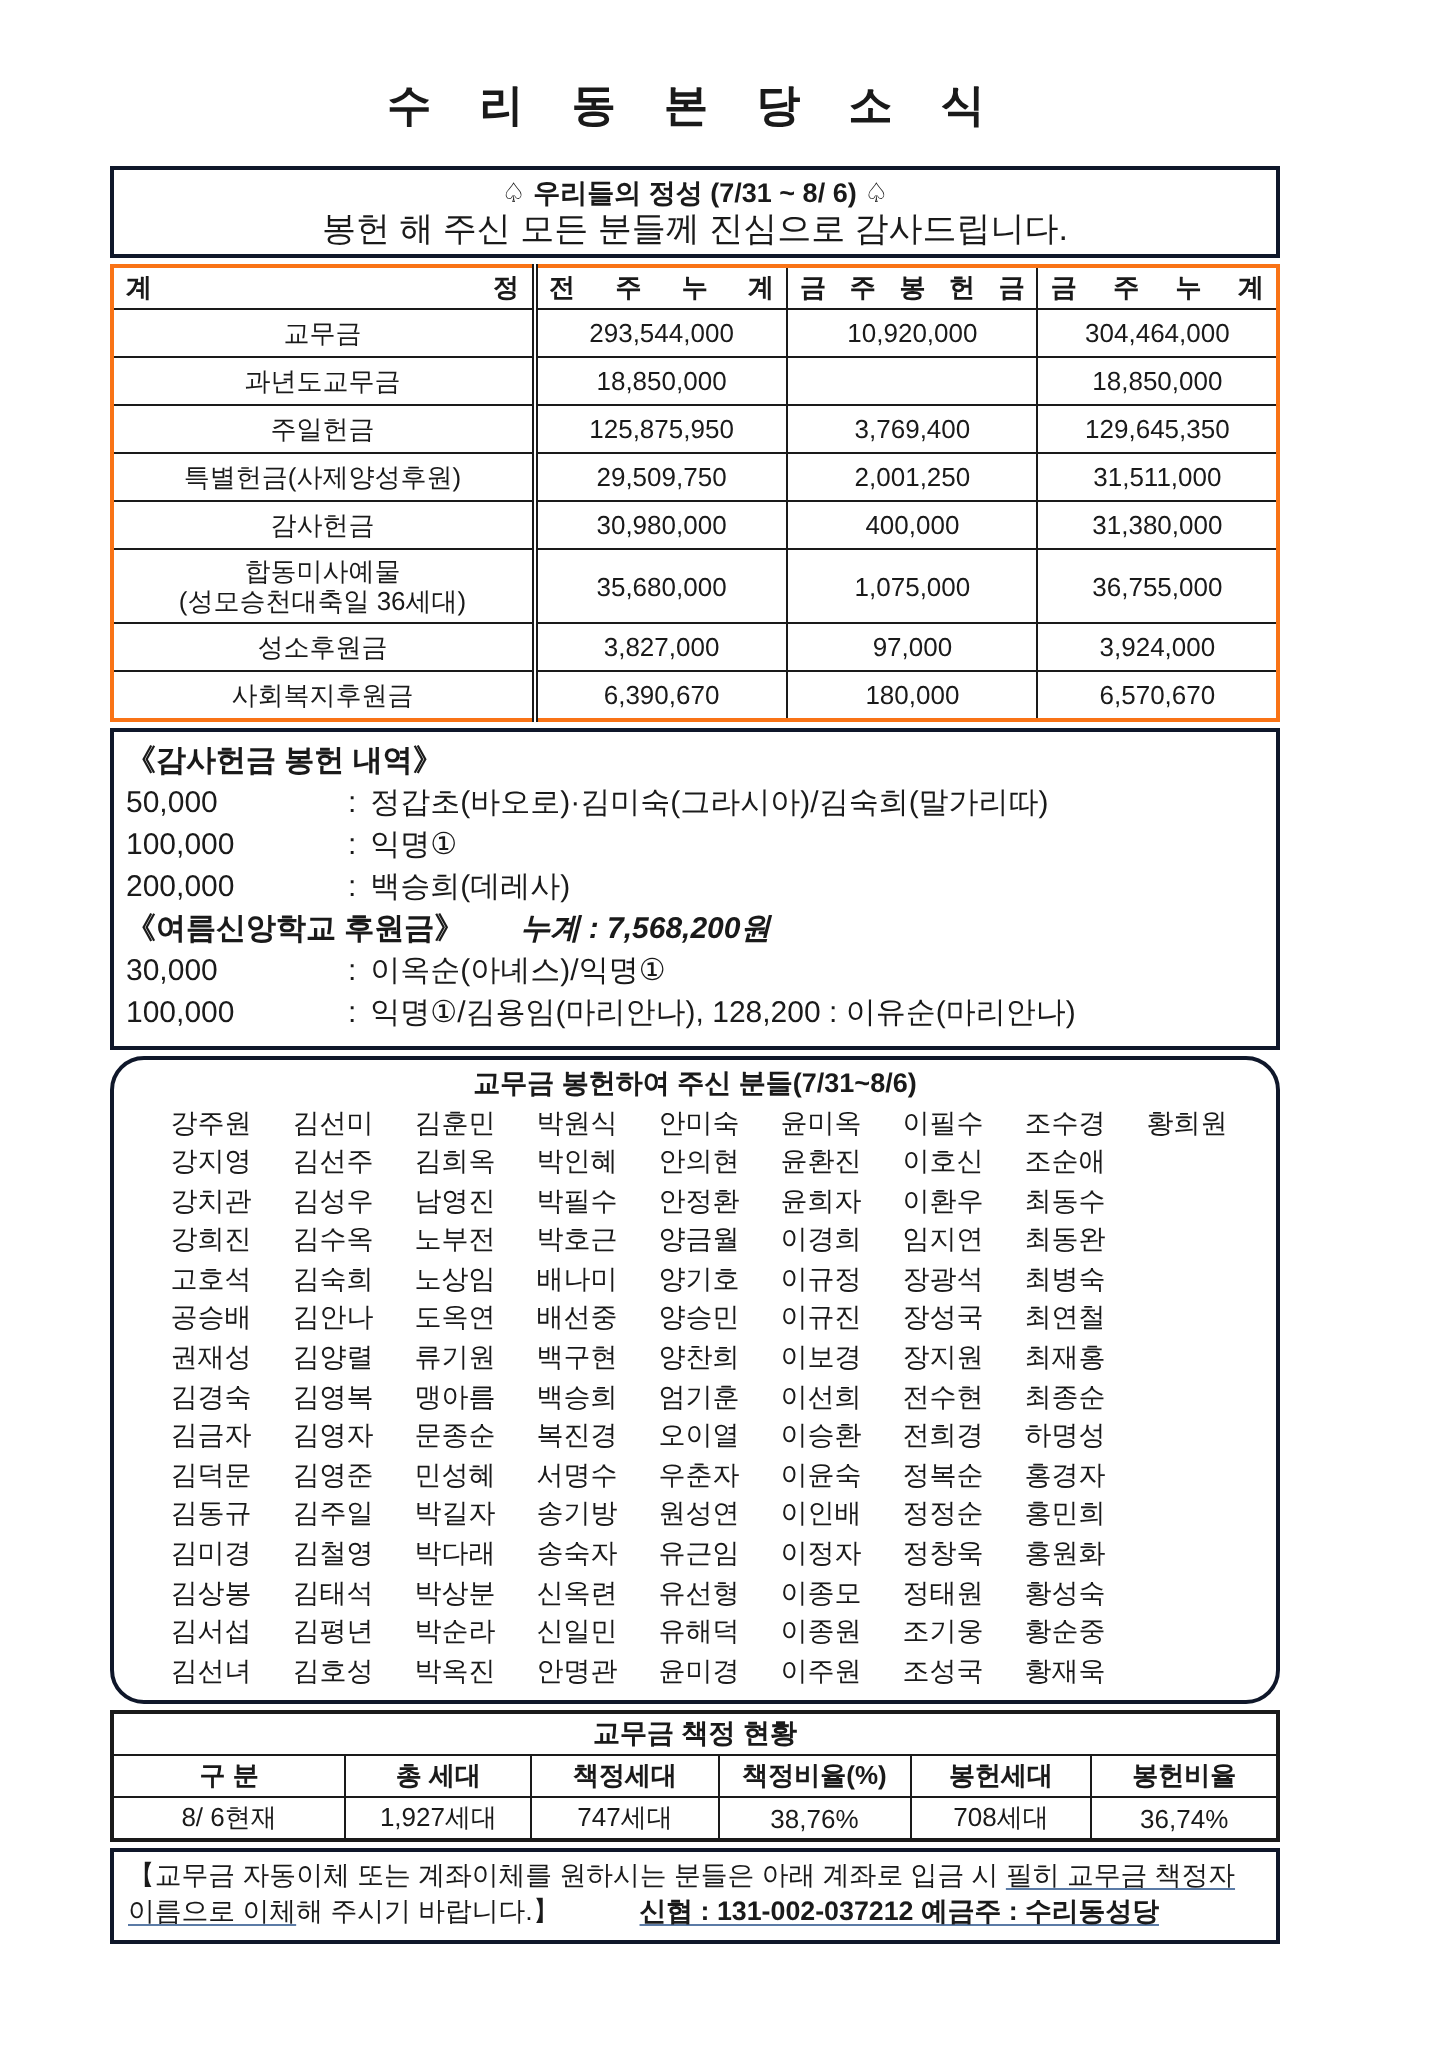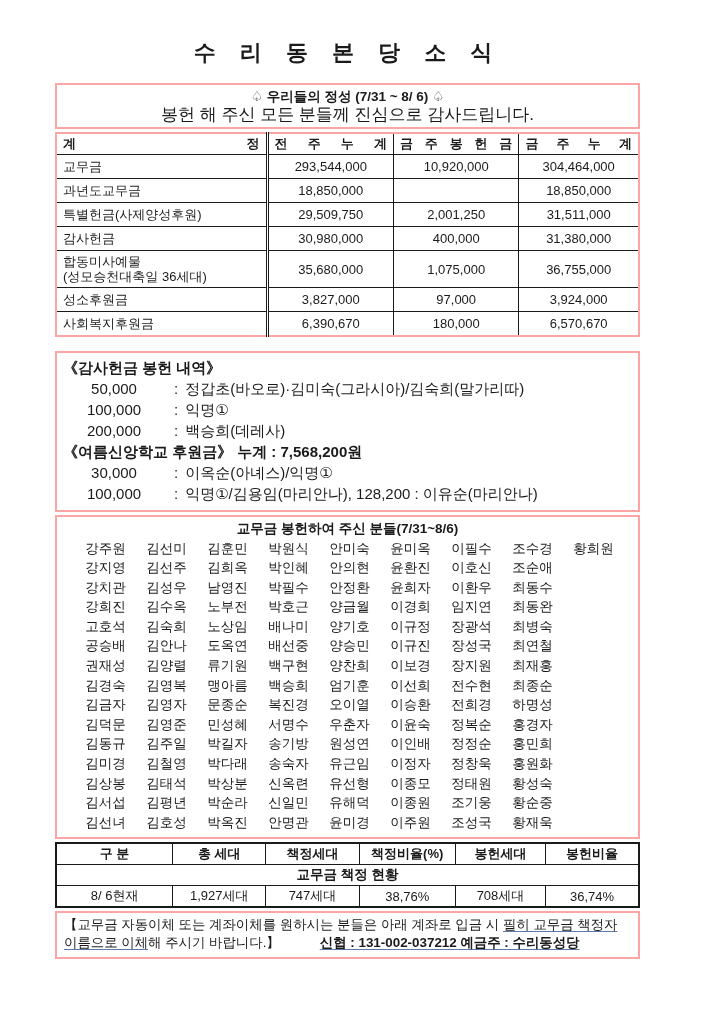--- a/index.html
+++ b/index.html
@@ -12,55 +12,55 @@
   .page { padding: 38px 84px 0 55px; }
 
   
   .page-title {
     margin: 0 0 15px 0; text-align: center;
     font-size: 22px; font-weight: bold; letter-spacing: 9px;
     white-space: nowrap;
   }
 
   
-  .box { border: 2px solid #fca5a5; margin-bottom: 3px; }
+  .box { border: 2px solid #0f172a; margin-bottom: 3px; }
 
   
   .header-box { text-align: center; padding: 3px 4px 4px 4px; }
   .hb-title { font-size: 13.5px; font-weight: bold; line-height: 18px; }
   .hb-sub   { font-size: 17px; line-height: 17px; }
 
   
   table.offering {
     width: 100%; border-collapse: collapse; table-layout: fixed;
-    border: 2px solid #fca5a5; margin-bottom: 14px;
+    border: 2px solid #f97316; margin-bottom: 3px;
   }
   table.offering th, table.offering td {
     border: 1px solid #1a1a1a; font-size: 13px; padding: 2px 6px;
     overflow: hidden;
   }
   table.offering thead th {
     font-weight: bold; height: 21px;
     text-align: justify; text-align-last: justify; padding: 1px 6px;
   }
-  table.offering td.label { text-align: left; white-space: pre-line; line-height: 15px; padding: 3px 6px; }
+  table.offering td.label { text-align: center; white-space: pre-line; line-height: 15px; padding: 3px 6px; }
   table.offering td.num   { text-align: center; }
   table.offering tbody tr { height: 24px; }
   .col-sep { border-left: 3px double #1a1a1a !important; }
 
   
   .details-box { padding: 4px 8px 6px 6px; font-size: 15px; }
   .sec-title { font-weight: bold; line-height: 21px; }
-  .summer-head .cum { margin-left: 5px; font-weight: bold; }
+  .summer-head .cum { margin-left: 28px; font-weight: bold; font-style: italic; }
   .detail-line { line-height: 21px; white-space: nowrap; }
-  .detail-line .amt { display: inline-block; width: 102px; text-align: center; }
+  .detail-line .amt { display: inline-block; width: 102px; text-align: left; }
   .detail-line .sep { display: inline-block; margin: 0 7px 0 9px; }
 
   
-  .donors-box { padding: 2px 0 5px 0; }
+  .donors-box { padding: 2px 0 5px 0; border-radius: 17px; }
   .donors-title { text-align: center; font-weight: bold; font-size: 13.5px; line-height: 20px; }
   .donor-grid { display: grid; grid-template-columns: repeat(9, 1fr); padding: 0 14px 0 18px; }
   .donor-grid .donor-name { text-align: center; font-size: 13.5px; line-height: 19.6px; height: 19.6px; white-space: nowrap; }
 
   
   table.status {
     width: 100%; border-collapse: collapse; table-layout: fixed;
     border: 2px solid #1a1a1a; margin-bottom: 3px;
   }
   table.status th, table.status td {
@@ -114,20 +114,26 @@
           <td class="label">교무금</td>
           <td class="num col-sep">293,544,000</td>
           <td class="num">10,920,000</td>
           <td class="num">304,464,000</td>
         </tr>
         <tr>
           <td class="label">과년도교무금</td>
           <td class="num col-sep">18,850,000</td>
           <td class="num"></td>
           <td class="num">18,850,000</td>
+        </tr>
+        <tr>
+          <td class="label">주일헌금</td>
+          <td class="num col-sep">125,875,950</td>
+          <td class="num">3,769,400</td>
+          <td class="num">129,645,350</td>
         </tr>
         <tr>
           <td class="label">특별헌금(사제양성후원)</td>
           <td class="num col-sep">29,509,750</td>
           <td class="num">2,001,250</td>
           <td class="num">31,511,000</td>
         </tr>
         <tr>
           <td class="label">감사헌금</td>
           <td class="num col-sep">30,980,000</td>
@@ -317,29 +323,29 @@
     <colgroup>
       <col style="width:20%">
         <col style="width:16%">
         <col style="width:16%">
         <col style="width:16.5%">
         <col style="width:15.5%">
         <col style="width:16%">
     </colgroup>
     <thead>
       <tr>
+        <th class="status-title" colspan="6">교무금 책정 현황</th>
+      </tr>
+      <tr>
         <th>구 분</th>
         <th>총 세대</th>
         <th>책정세대</th>
         <th>책정비율(%)</th>
         <th>봉헌세대</th>
         <th>봉헌비율</th>
-      </tr>
-      <tr>
-        <th class="status-title" colspan="6">교무금 책정 현황</th>
       </tr>
     </thead>
     <tbody>
       <tr>
         <td>8/ 6현재</td>
         <td>1,927세대</td>
         <td>747세대</td>
         <td>38,76%</td>
         <td>708세대</td>
         <td>36,74%</td>

